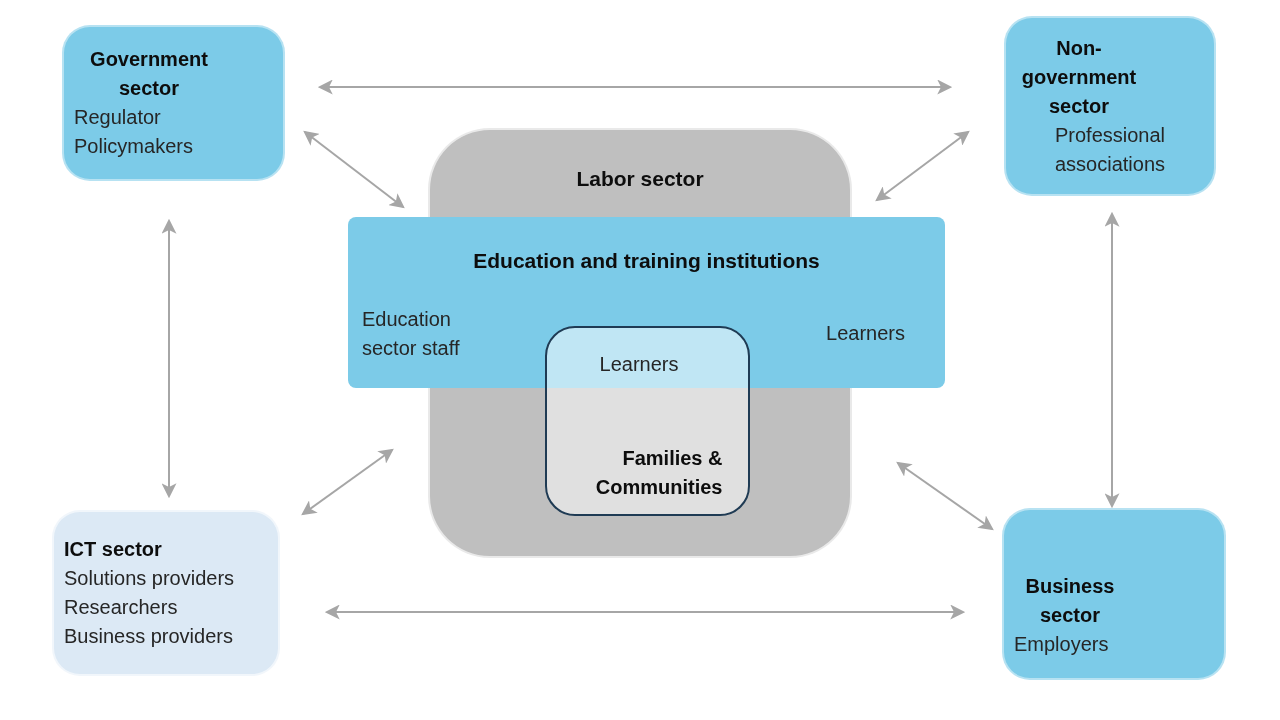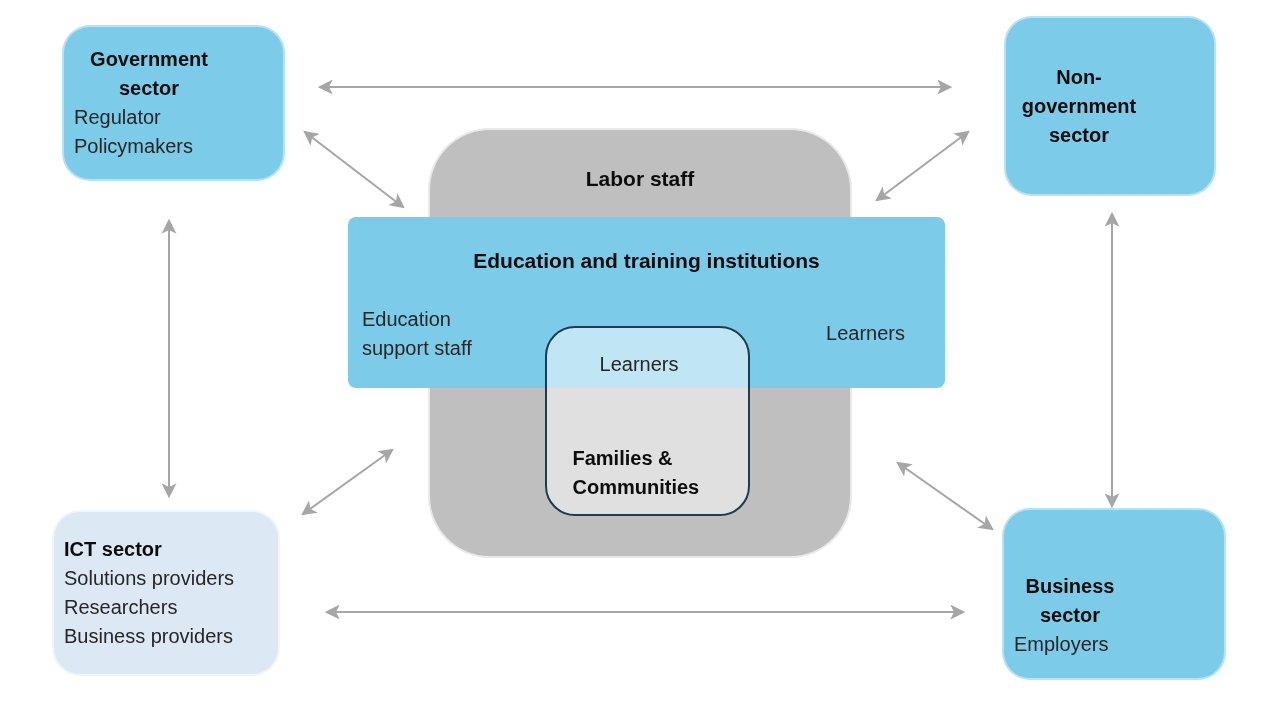--- a/index.html
+++ b/index.html
@@ -71,56 +71,57 @@
     position:absolute;left:545px;top:326px;width:205px;height:190px;
     background:var(--inner-box-fill);
     border:2px solid var(--inner-box-border);border-radius:30px;
     z-index:3;box-sizing:border-box;
   }
   .inner .top-label{
     position:absolute;top:22px;left:0;right:17px;text-align:center;margin:0;
   }
   .inner .bottom-label{
     position:absolute;bottom:12px;left:0;right:0;margin:0 auto;max-width:150px;
-    text-align:left;font-weight:bold;color:var(--heading-text);
+    text-align:right;font-weight:bold;color:var(--heading-text);
   }
 
   
   svg.arrows{position:absolute;inset:0;z-index:5;pointer-events:none;}
   svg.arrows line{stroke:var(--arrow-gray);stroke-width:2;}
   svg.arrows marker path{fill:var(--arrow-gray);}
 </style>
 </head>
 <body>
 
 <div class="stage">
 
   <div class="labor">
-    <p class="title">Labor staff</p>
+    <p class="title">Labor sector</p>
   </div>
 
   <div class="edu">
     <p class="title">Education and training institutions</p>
-    <p class="left-role">Education support staff</p>
+    <p class="left-role">Education sector staff</p>
     <p class="right-role">Learners</p>
   </div>
 
   <div class="inner">
     <p class="top-label">Learners</p>
     <p class="bottom-label">Families &amp; Communities</p>
   </div>
 
   <div class="node blue gov">
     <p class="title">Government sector</p>
     <p class="sub">Regulator</p>
     <p class="sub">Policymakers</p>
   </div>
 
   <div class="node blue nongov">
     <p class="title">Non-government sector</p>
+    <p class="sub">Professional associations</p>
   </div>
 
   <div class="node lightblue ict">
     <p class="title">ICT sector</p>
     <p class="sub">Solutions providers</p>
     <p class="sub">Researchers</p>
     <p class="sub">Business providers</p>
   </div>
 
   <div class="node blue biz">

